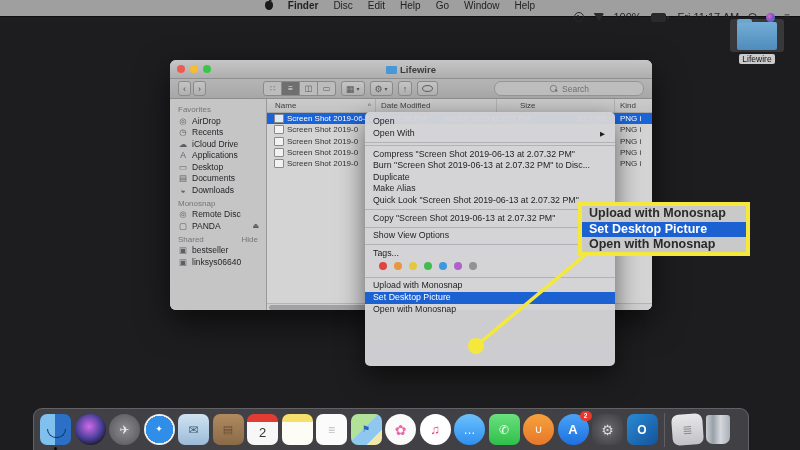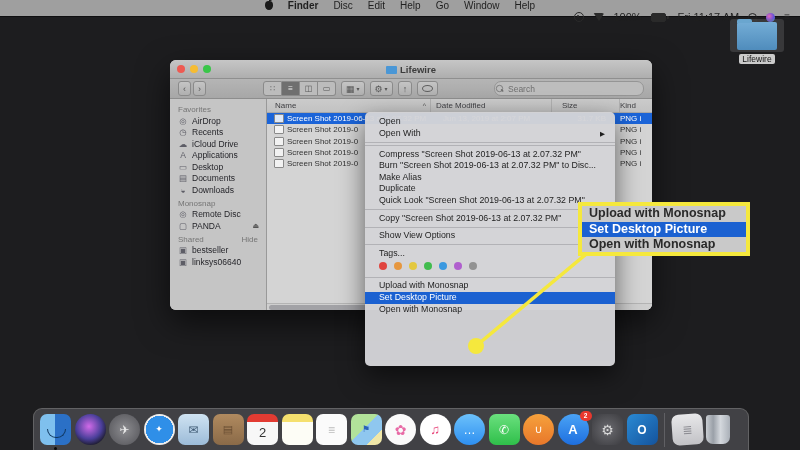--- a/index.html
+++ b/index.html
@@ -54,56 +54,56 @@
   .nav{display:flex;gap:2px;}
   .seg-group{display:flex;margin-left:52px;}
   .seg{width:17px;height:13px;border:1px solid #8a8a8a;border-left:none;background:#bcbcbc;
        display:flex;align-items:center;justify-content:center;font-size:8px;color:#555;}
   .seg:first-child{border-left:1px solid #8a8a8a;border-radius:3px 0 0 3px;}
   .seg:last-child{border-radius:0 3px 3px 0;}
   .seg.on{background:#6f6f6f;color:#e9e9e9;}
   .chev{font-size:6px;margin-left:2px;color:#555;}
   .tag-oval{width:9px;height:5px;border:1px solid #5f5f5f;border-radius:50%;}
   #searchbox{margin-left:auto;width:148px;height:13px;border:1px solid #959595;border-radius:7px;
-             background:#bdbdbd;display:flex;align-items:center;gap:4px;}
+             background:#bdbdbd;display:flex;align-items:center;justify-content:center;gap:4px;}
   .mag.sm{transform:scale(.8);border-color:#6e6e6e;} .mag.sm::after{background:#6e6e6e;}
   .ph{font-size:8.5px;color:#6f6f6f;}
 
   #winbody{display:flex;height:213px;}
   #sidebar{width:96px;background:#c5c5c5;border-right:1px solid #999;padding-top:3px;font-size:8.5px;overflow:hidden;}
   .sb-head{display:flex;justify-content:space-between;padding:3px 8px 1px;font-size:8px;color:#757575;}
   .sb-item{display:flex;align-items:center;gap:4px;height:11.5px;padding-left:8px;color:#25252a;white-space:nowrap;}
   .sb-ico{width:10px;font-size:8.5px;color:#5d5d66;text-align:center;flex:none;}
   .sb-eject{margin-left:auto;margin-right:7px;font-size:7px;color:#555;}
 
   #filearea{flex:1;background:#d4d4d4;position:relative;overflow:hidden;}
   #cols{display:flex;height:13px;background:linear-gradient(#cbcbcb,#c2c2c2);border-bottom:1px solid #a8a8a8;
         font-size:8px;color:#3e3e42;align-items:flex-end;}
   .col{white-space:nowrap;overflow:hidden;height:100%;display:flex;align-items:center;}
   .col-name{flex:1;padding-left:8px;justify-content:space-between;}
   .col-name .sort{margin-right:4px;font-size:7px;color:#555;}
   .col-date{width:115px;border-left:1px solid #b0b0b0;padding-left:5px;flex:none;}
-  .col-size{width:57px;border-left:1px solid #b0b0b0;padding-left:10px;flex:none;}
-  .col-kind{width:32px;border-left:1px solid #b0b0b0;flex:none;}
+  .col-size{width:57px;border-left:1px solid #b0b0b0;padding-left:23px;flex:none;}
+  .col-kind{width:32px;border-left:1px solid #b0b0b0;padding-left:5px;flex:none;margin-left:37px;}
   .row{display:flex;align-items:center;height:11.3px;font-size:8px;color:#333;}
   .row.sel{background:#1b64d8;color:#fff;}
   .c-name{flex:1;display:flex;align-items:center;gap:3px;padding-left:7px;overflow:hidden;white-space:nowrap;}
   .thumb{width:8px;height:7px;background:#f2f2f2;border:1px solid #8a8a8a;border-radius:1px;flex:none;}
   .row.sel .thumb{background:#dfe9f8;}
   .c-date{width:115px;padding-left:5px;flex:none;white-space:nowrap;overflow:hidden;}
   .c-size{width:57px;padding-right:9px;flex:none;text-align:right;white-space:nowrap;box-sizing:border-box;}
   .c-kind{width:32px;padding-left:5px;flex:none;white-space:nowrap;overflow:hidden;}
   #hscroll{position:absolute;left:0;right:0;bottom:0;height:8px;background:#cfcfcf;border-top:1px solid #b4b4b4;}
   #hthumb{position:absolute;left:2px;top:1px;width:160px;height:5px;border-radius:3px;background:#a2a2a6;}
 
   
   #ctxmenu{position:absolute;left:365px;top:112px;width:250px;height:254px;z-index:30;
            background:rgba(212,212,215,.97);border-radius:5px;box-shadow:0 10px 26px rgba(0,0,0,.55);
            padding:4px 0;box-sizing:border-box;font-size:8.8px;color:#1e1e1e;overflow:hidden;}
-  .cm-item{height:11.6px;line-height:11.6px;padding-left:14px;white-space:nowrap;overflow:hidden;position:relative;}
+  .cm-item{height:11.6px;line-height:11.6px;padding-left:8px;white-space:nowrap;overflow:hidden;position:relative;}
   .cm-item.hl{background:#1b61d1;color:#fff;}
   .cm-sub{position:absolute;right:10px;top:0;font-size:6.5px;}
   .cm-sep{height:1px;background:#b2b2b6;margin:2.5px 0;}
   .cm-dots{display:flex;gap:7px;padding:3px 0 4px 14px;}
   .cm-dot{width:8px;height:8px;border-radius:50%;}
 
   
   #callout{position:absolute;left:578px;top:202px;width:164px;height:46px;z-index:40;
            border:4px solid #f5e83d;background:#c9c9c9;overflow:hidden;}
   .co-item{height:15.5px;line-height:15.5px;padding-left:7px;font-size:12.5px;font-weight:bold;color:#2a2a2a;white-space:nowrap;}
@@ -321,22 +321,22 @@
     </div>
   </div>
 
   <div id="ctxmenu">
       <div class="cm-item">Open</div>
       <div class="cm-item">Open With<span class="cm-sub">▶</span></div>
       <div class="cm-sep"></div>
       <div class="cm-sep"></div>
       <div class="cm-item">Compress "Screen Shot 2019-06-13 at 2.07.32 PM"</div>
       <div class="cm-item">Burn "Screen Shot 2019-06-13 at 2.07.32 PM" to Disc...</div>
+      <div class="cm-item">Duplicate</div>
       <div class="cm-item">Make Alias</div>
-      <div class="cm-item">Duplicate</div>
       <div class="cm-item">Quick Look "Screen Shot 2019-06-13 at 2.07.32 PM"</div>
       <div class="cm-sep"></div>
       <div class="cm-item">Copy "Screen Shot 2019-06-13 at 2.07.32 PM"</div>
       <div class="cm-sep"></div>
       <div class="cm-item">Show View Options</div>
       <div class="cm-sep"></div>
       <div class="cm-item">Tags...</div>
       <div class="cm-dots">
         <span class="cm-dot" style="background: rgb(224, 68, 62);"></span>
         <span class="cm-dot" style="background: rgb(230, 151, 63);"></span>

